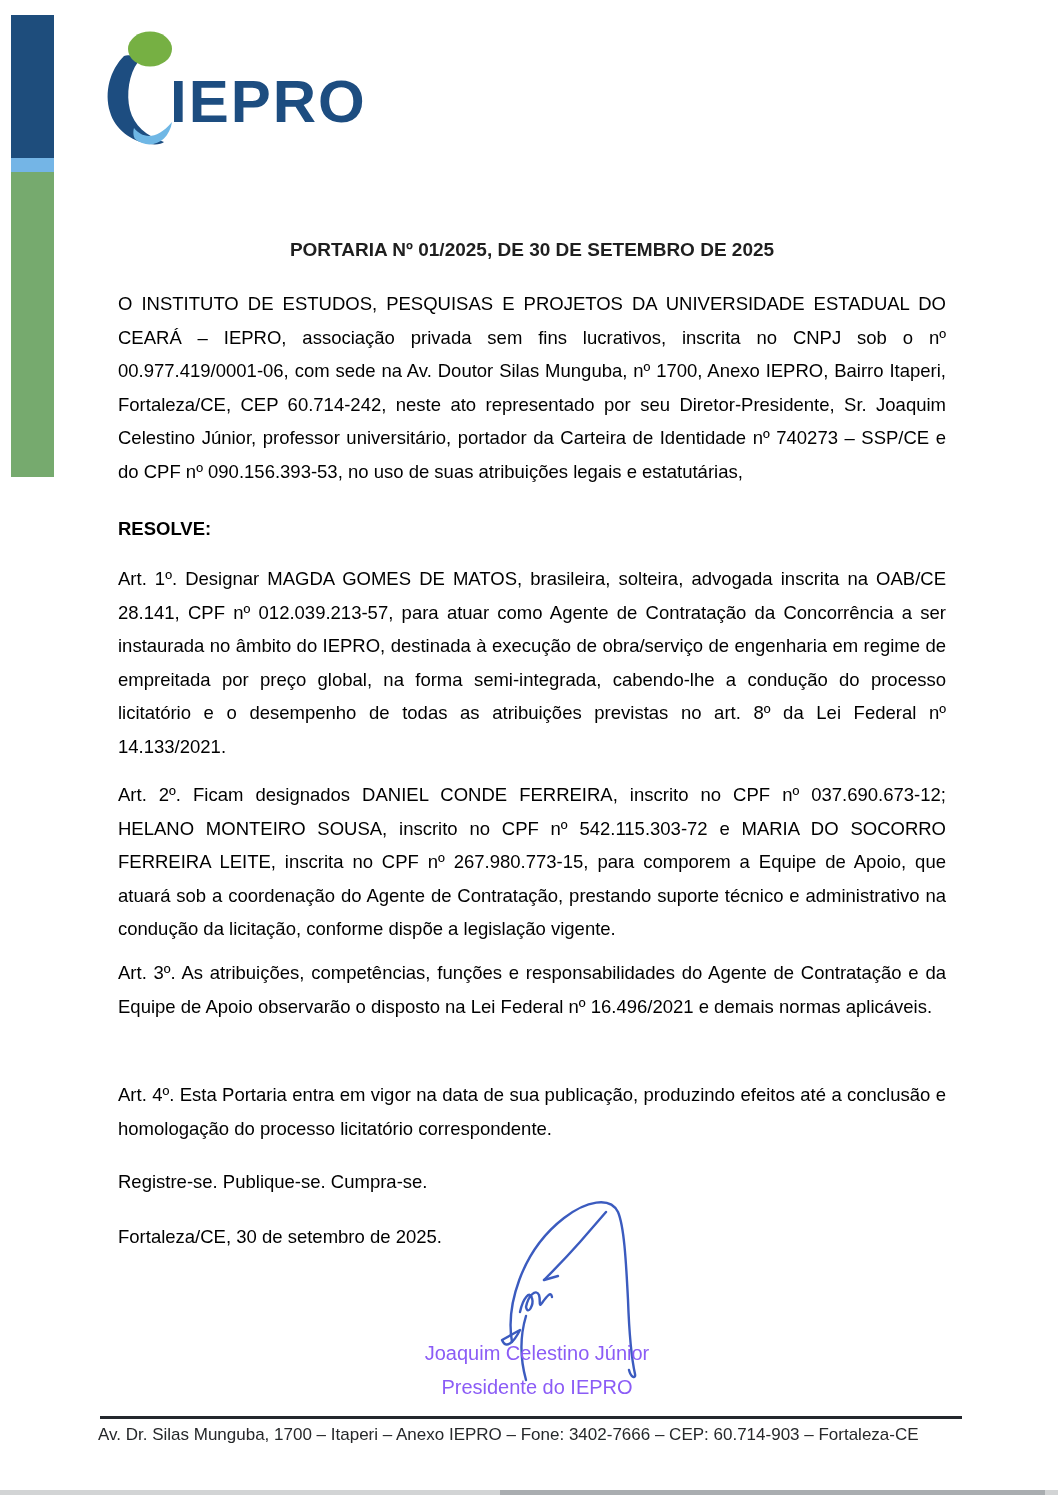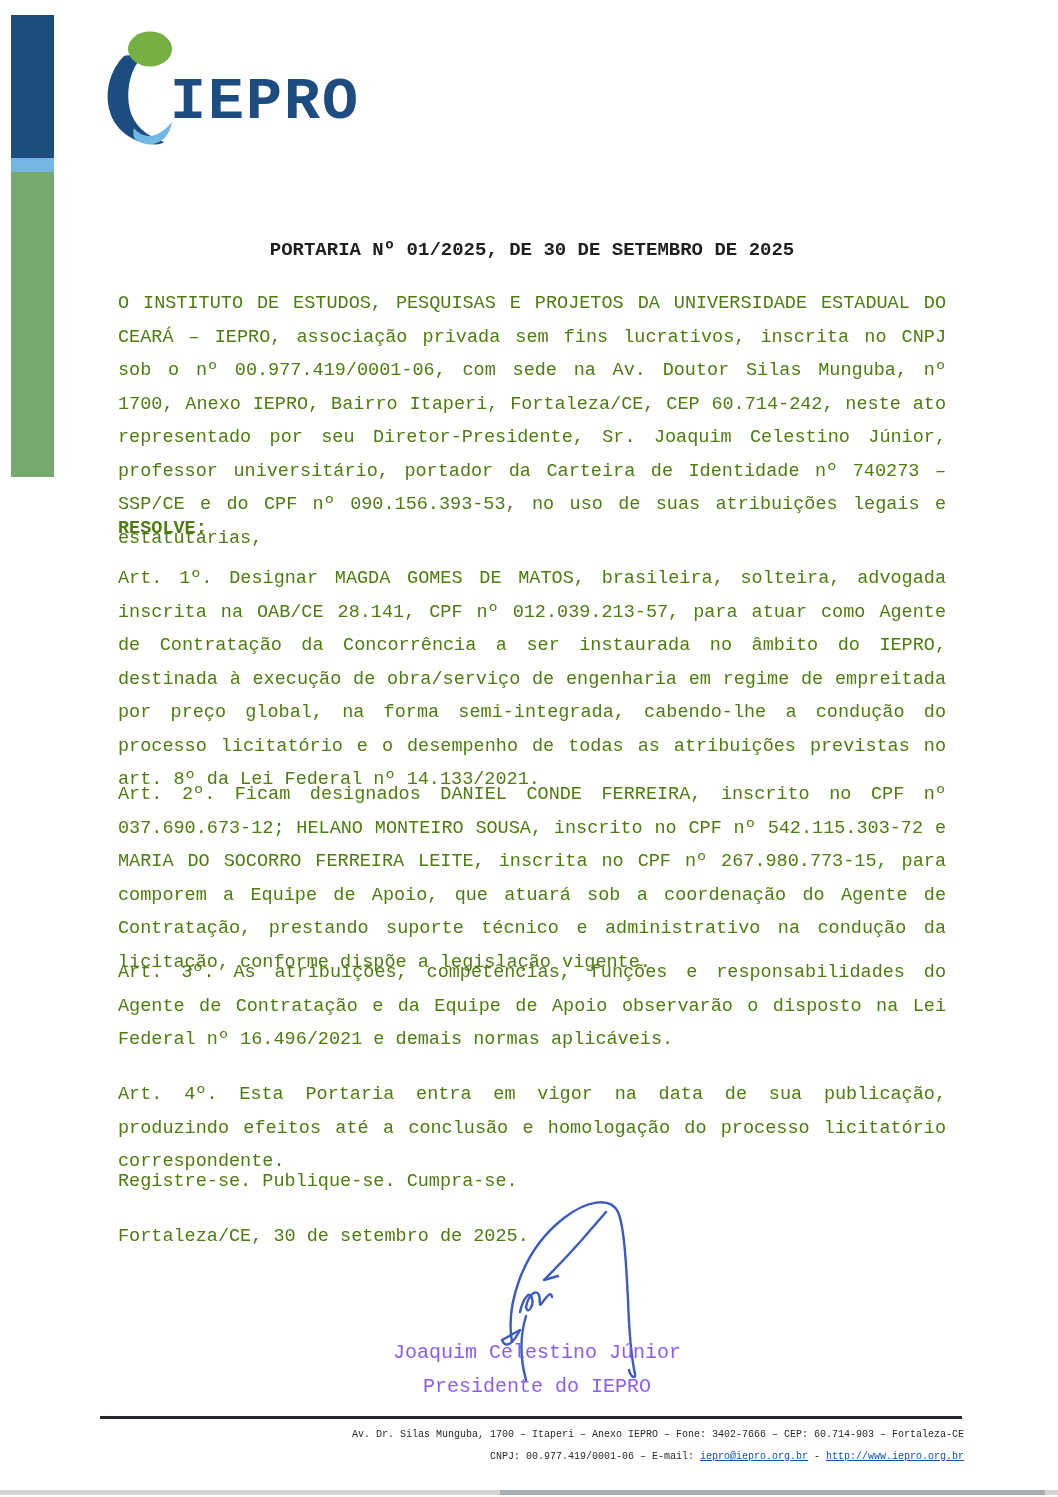--- a/index.html
+++ b/index.html
@@ -1,20 +1,20 @@
 <!DOCTYPE html>
 <html><head>
 <meta charset="utf-8">
 <style>
   html,body{margin:0;padding:0;background:#ffffff;}
   .page{
     position:relative;
     width:1058px;height:1497px;
     background:#ffffff;
-    font-family:Liberation Mono, monospace;
+    font-family:Liberation Sans, sans-serif;
     color:#222;
     overflow:hidden;
   }
   
   .bar{position:absolute;left:11px;width:43px;}
   .bar-dark{top:15px;height:143px;background:#1e4d7c;}
   .bar-light{top:158px;height:14px;background:#74b5e6;}
   .bar-green{top:172px;height:305px;background:#76aa6e;}
 
   
@@ -31,21 +31,21 @@
   }
 
   
   .doc-title{
     position:absolute;left:118px;top:210px;width:828px;
     text-align:center;font-weight:bold;font-size:19px;color:#1f1f1f;margin-top:29px;
   }
   .doc-par{
     position:absolute;left:118px;width:828px;
     font-size:18.5px;line-height:33.5px;
-    text-align:justify;color:#4d7c0f;margin:0;
+    text-align:justify;color:#000000;margin:0;
   }
   .p-preamble{top:287px;}
   .p-resolve{top:512px;font-weight:bold;text-align:left;}
   .p-art1{top:562px;}
   .p-art2{top:778px;}
   .p-art3{top:956px;}
   .p-art4{top:1078px;}
   .p-closing{top:1165px;text-align:left;}
   .p-dateline{top:1220px;text-align:left;}
 
@@ -56,21 +56,21 @@
     text-align:center;font-size:20px;line-height:34px;color:#8b5cf6;
   }
 
   
   .footer-rule{
     position:absolute;left:100px;top:1416px;width:862px;height:3px;
     background:#23272d;
   }
   .footer{
     position:absolute;left:98px;top:1424px;width:866px;
-    text-align:right;font-size:10px;line-height:22px;color:#26282a;
+    text-align:left;font-size:17px;line-height:22px;color:#26282a;
   }
   .footer a{color:#1550b5;text-decoration:underline;cursor:pointer;}
 
   
   .scan-bar{position:absolute;left:0;top:1490px;width:1058px;height:5px;background:#d2d4d5;}
   .scan-bar-dark{position:absolute;left:500px;top:1490px;width:545px;height:5px;background:#a9adb0;}
 </style>
 </head>
 <body>
 
@@ -118,21 +118,18 @@
   </div>
 
   <div class="sig-block">
     <div>Joaquim Celestino Júnior</div>
     <div>Presidente do IEPRO</div>
   </div>
 
   <div class="footer-rule"></div>
   <div class="footer">
     <div>Av. Dr. Silas Munguba, 1700 – Itaperi – Anexo IEPRO – Fone: 3402-7666 – CEP: 60.714-903 – Fortaleza-CE</div>
-    <div>
-      <span>CNPJ: 00.977.419/0001-06 – E-mail: </span><a>iepro@iepro.org.br</a><span> - </span><a>http://www.iepro.org.br</a>
-    </div>
   </div>
 
   <div class="scan-bar"></div>
   <div class="scan-bar-dark"></div>
 
 </div>
 
 </body></html>

